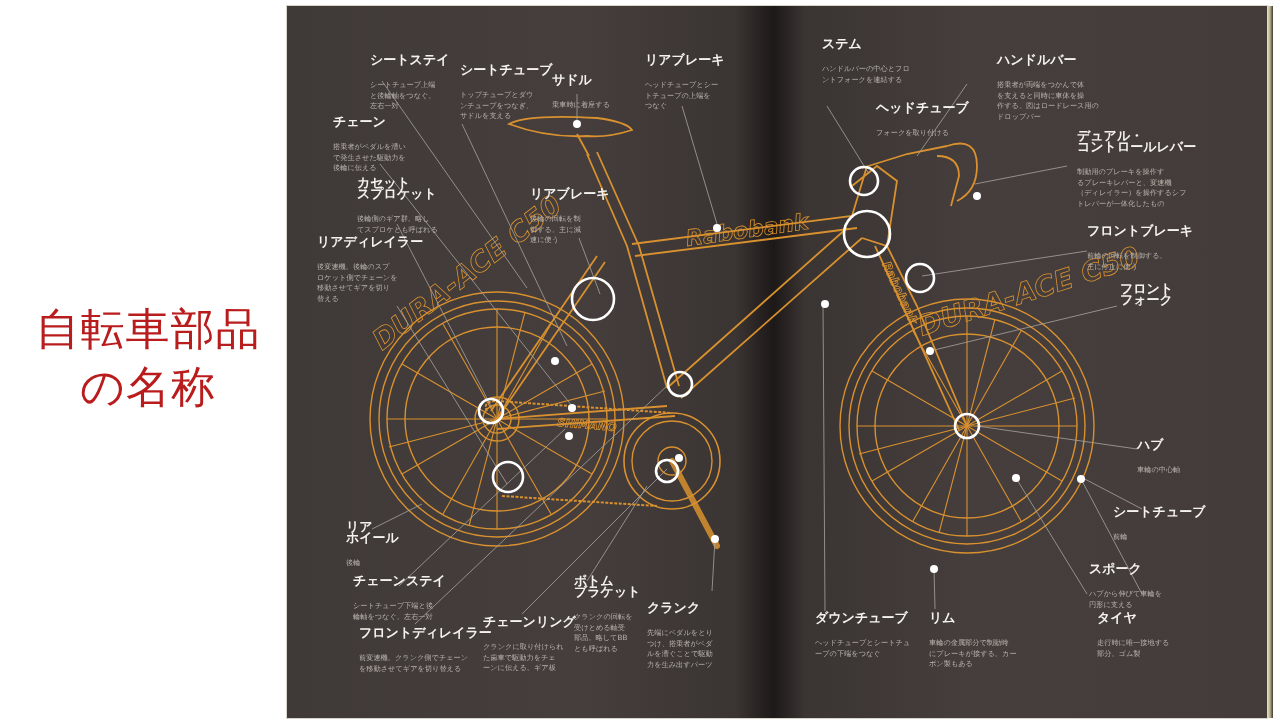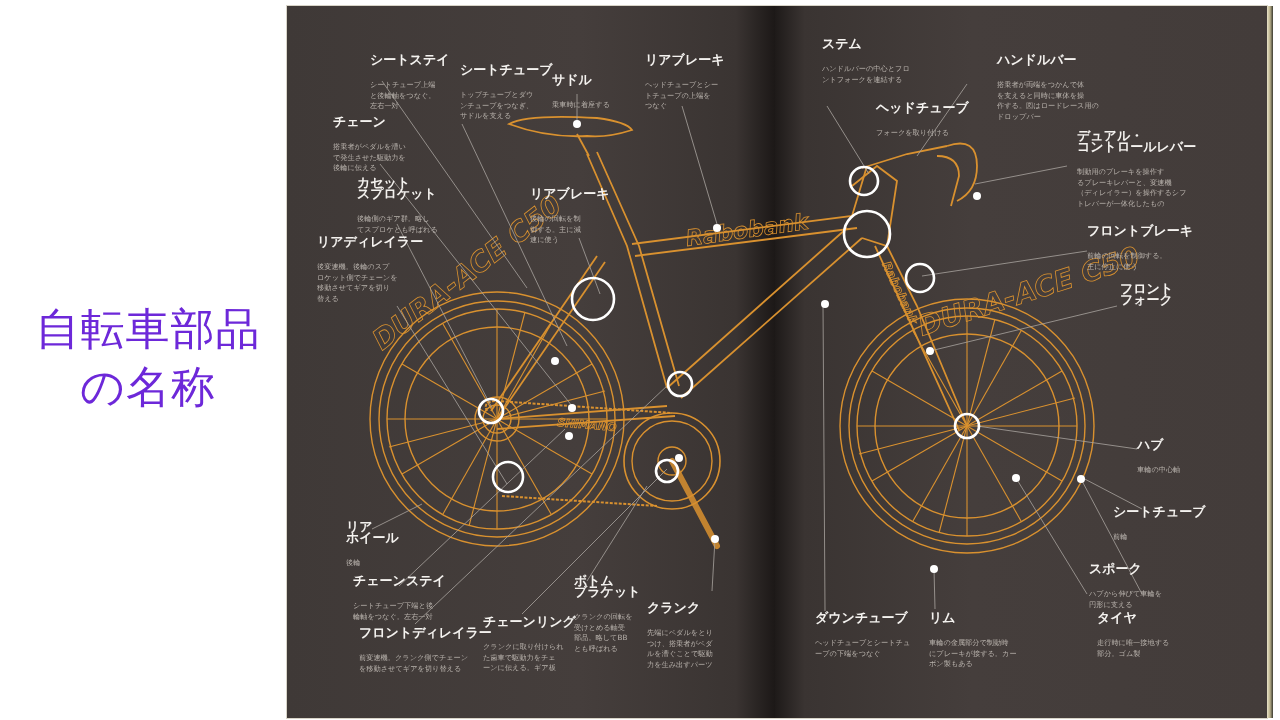--- a/index.html
+++ b/index.html
@@ -1,19 +1,19 @@
 <!DOCTYPE html>
 <html><head>
 <meta charset="utf-8">
 <style>
   html,body{margin:0;padding:0;}
   body{width:1280px;height:720px;background:#ffffff;position:relative;overflow:hidden;
        font-family:"DejaVu Sans",sans-serif;}
   .slide-title{position:absolute;left:18px;top:300px;width:260px;text-align:center;
-       font-family:"DejaVu Sans",sans-serif;font-weight:300;color:#6d28d9;font-size:44px;line-height:58px;letter-spacing:1px;}
+       font-family:"DejaVu Sans",sans-serif;font-weight:300;color:#b91c1c;font-size:44px;line-height:58px;letter-spacing:1px;}
   .slide-title span{display:block;}
   .book{position:absolute;left:287px;top:6px;width:980px;height:712px;background:#413a38;
        box-shadow:0 0 0 1px #d8d4c8;}
   .page-left{position:absolute;left:0;top:0;width:488px;height:100%;
        background:linear-gradient(90deg,#3f3937 0%,#453e3c 60%,#3a3432 92%,#1c1817 100%);}
   .page-right{position:absolute;left:488px;top:0;width:492px;height:100%;
        background:linear-gradient(90deg,#1e1a19 0%,#3a3432 6%,#453e3c 40%,#433c3a 100%);}
   .page-edge{position:absolute;right:-6px;top:0;width:6px;height:100%;background:linear-gradient(90deg,#e9e3c8,#b9b08a,#3a3a30);}
   svg.bike{position:absolute;left:0;top:0;}
   .label{position:absolute;color:#e9e6e2;}

